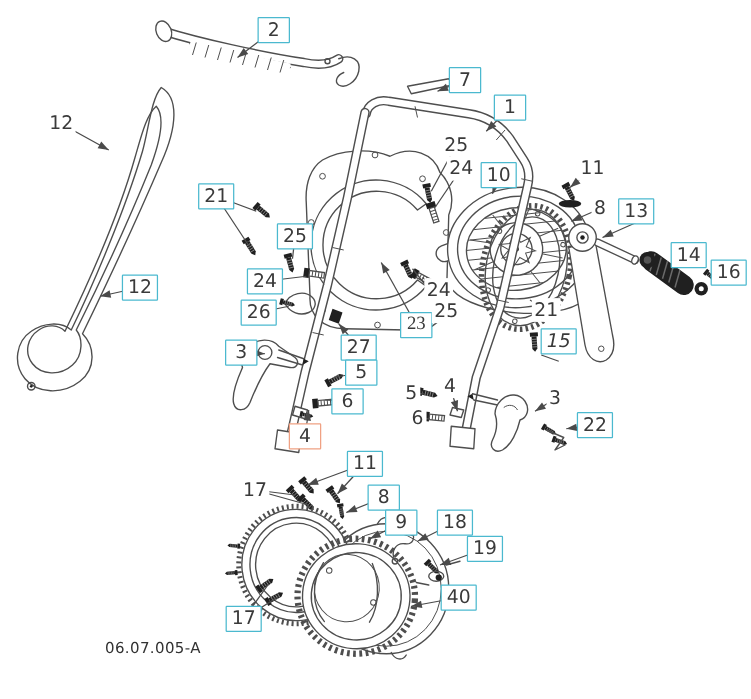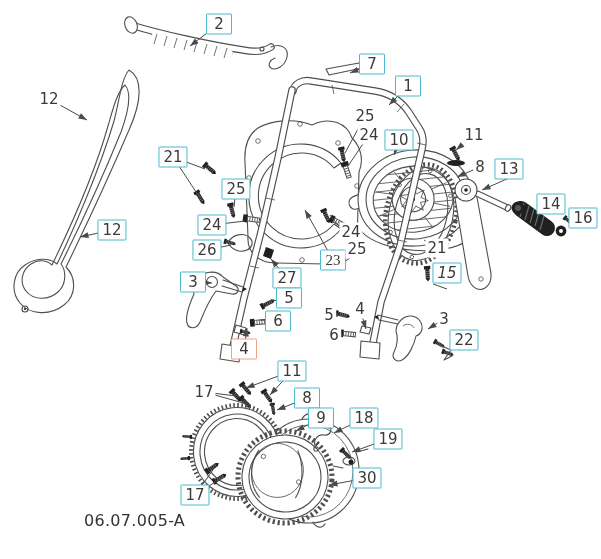--- a/index.html
+++ b/index.html
@@ -25,21 +25,21 @@
   .callout.box{
     min-width:16px;height:19px;padding:0 4px;text-align:center;
     background:#fff;border:1.8px solid var(--teal);border-radius:1px;
   }
   .callout.box-accent{
     min-width:16px;height:19px;padding:0 4px;text-align:center;
     background:#fff;border:1.8px solid var(--orange);border-radius:1px;
   }
   .callout.plain{background:#fff;padding:0 2px;}
   #footer-code{
-    position:absolute;left:84px;top:511px;font-size:16px;color:#333;letter-spacing:.3px;
+    position:absolute;left:84px;top:511px;font-size:12px;color:#333;letter-spacing:.3px;
   }
 </style>
 </head>
 <body>
 
 <div id="stage">
 
   <svg id="art" width="601" height="559" viewBox="0 0 601 559">
     <defs>
       <g id="screw">
@@ -329,28 +329,28 @@
     <div class="callout box" style="left: 112px; top: 230px;">12</div>
     <div class="callout box" style="left: 509px; top: 169px;">13</div>
     <div class="callout box" style="left: 551px; top: 204px;">14</div>
     <div class="callout box" style="left: 583px; top: 218px; text-align: center;">16</div>
     <div class="callout box" style="left: 333px; top: 260px; font-family: Liberation Serif, serif;">23</div>
     <div class="callout box" style="left: 193px; top: 282px;">3</div>
     <div class="callout box" style="left: 287px; top: 278px; text-align: right;">27</div>
     <div class="callout box" style="left: 289px; top: 298px;">5</div>
     <div class="callout box" style="left: 278px; top: 321px;">6</div>
     <div class="callout box" style="left: 447px; top: 273px; font-style: italic;">15</div>
-    <div class="callout box" style="left: 464px; top: 340px;">22</div>
+    <div class="callout box" style="left: 476px; top: 340px;">22</div>
     <div class="callout box-accent" style="left: 244px; top: 349px;">4</div>
     <div class="callout box" style="left: 292px; top: 371px;">11</div>
     <div class="callout box" style="left: 307px; top: 398px;">8</div>
     <div class="callout box" style="left: 321px; top: 418px;">9</div>
     <div class="callout box" style="left: 364px; top: 418px;">18</div>
     <div class="callout box" style="left: 388px; top: 439px;">19</div>
-    <div class="callout box" style="left: 367px; top: 478px;">30</div>
+    <div class="callout box" style="left: 367px; top: 478px;">40</div>
     <div class="callout box" style="left: 195px; top: 495px;">17</div>
     <div class="callout plain" style="left: 49px; top: 99px;">12</div>
     <div class="callout plain" style="left: 365px; top: 116px;">25</div>
     <div class="callout plain" style="left: 369px; top: 135px;">24</div>
     <div class="callout plain" style="left: 474px; top: 135px;">11</div>
     <div class="callout plain" style="left: 480px; top: 167px;">8</div>
     <div class="callout plain" style="left: 351px; top: 232px;">24</div>
     <div class="callout plain" style="left: 357px; top: 249px;">25</div>
     <div class="callout plain" style="left: 437px; top: 248px;">21</div>
     <div class="callout plain" style="left: 329px; top: 315px;">5</div>

